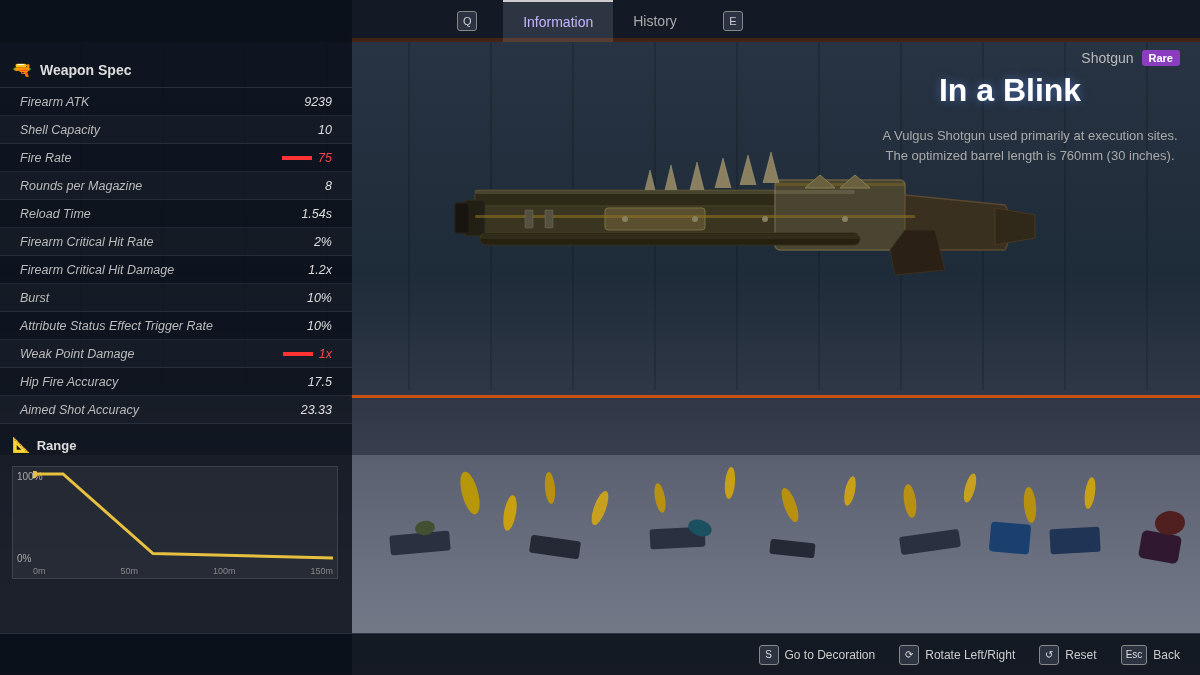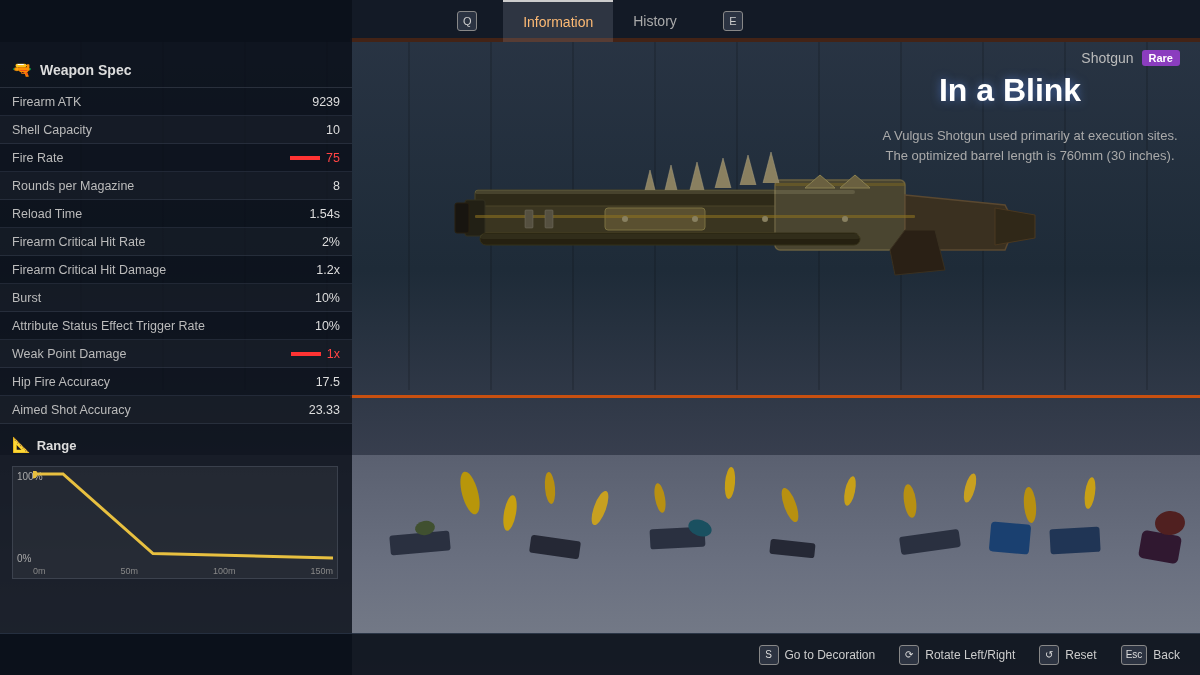--- a/index.html
+++ b/index.html
@@ -95,21 +95,21 @@
       justify-content: center;
       height: 42px;
       padding: 0 20px;
       cursor: pointer;
       color: #aaa;
       font-size: 14px;
       position: relative;
     }
     .nav-tab.active {
       background: rgba(200,210,230,0.15);
-      color: #fdba74;
+      color: #c4b5fd;
       border-top: 2px solid #ccc;
     }
     .nav-key {
       display: inline-flex;
       align-items: center;
       justify-content: center;
       width: 20px;
       height: 20px;
       border: 1px solid #888;
       border-radius: 3px;
@@ -136,23 +136,24 @@
     }
 
     
     .stats-table {
       width: 100%;
     }
     .stat-row {
       display: flex;
       justify-content: space-between;
       align-items: center;
-      padding: 5px 12px;
+      padding: 5px 20px;
       border-bottom: 1px solid rgba(80,90,110,0.3);
       min-height: 28px;
+      font-style: italic;
     }
     .stat-row:nth-child(even) {
       background: rgba(255,255,255,0.03);
     }
     .stat-label {
       font-size: 12.5px;
       color: #bbb;
     }
     .stat-value {
       font-size: 12.5px;

